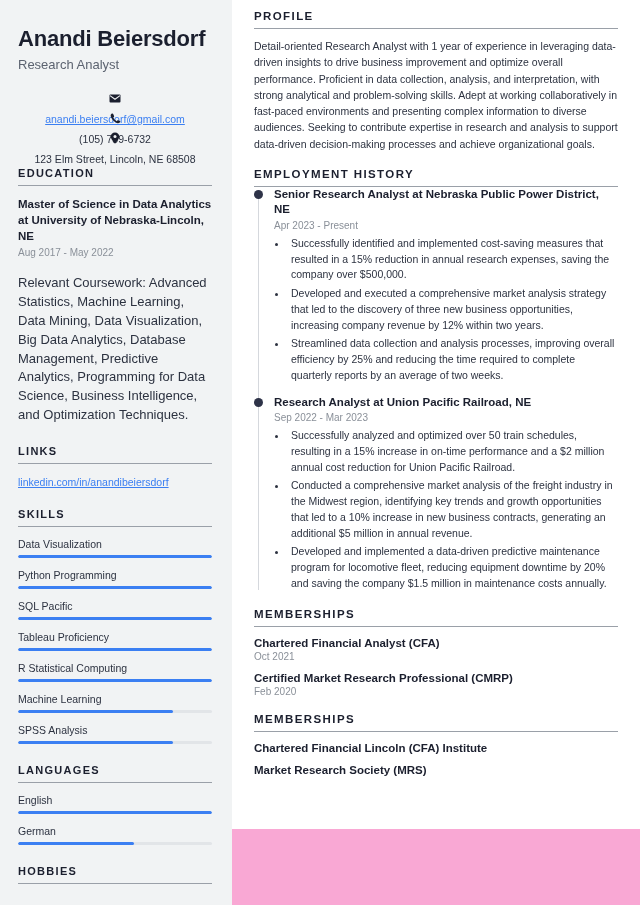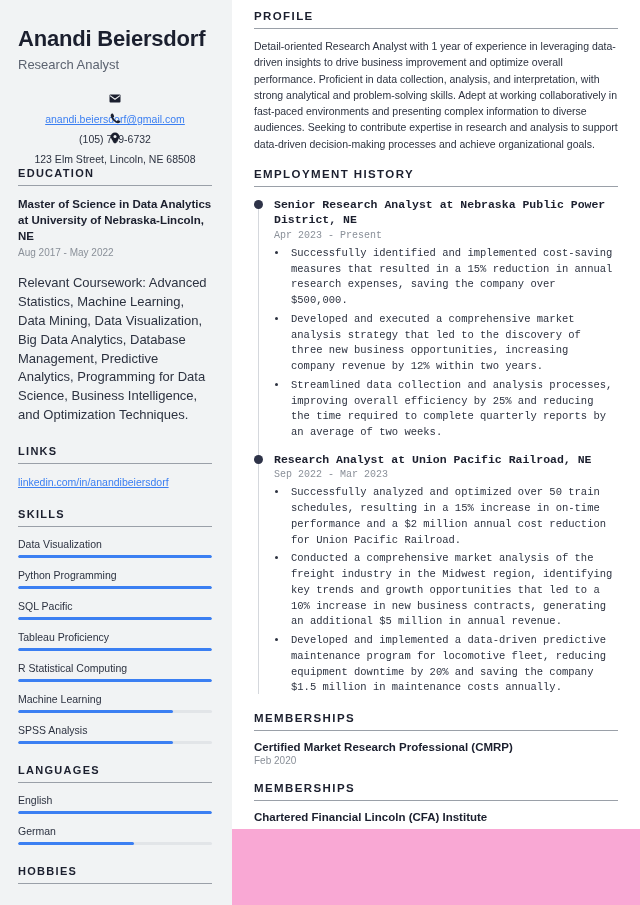--- a/index.html
+++ b/index.html
@@ -52,21 +52,21 @@
   
   .main { flex: 1; height: 829px; padding: 10px 22px 0 22px; background: #ffffff; overflow: hidden; }
   .main-head {
     font-size: 11.5px; font-weight: bold; color: #1b1f2e;
     letter-spacing: 1.4px; padding-bottom: 6px;
   }
   .main-rule { height: 1px; background: #9aa0a8; width: 100%; }
   .main-section { margin-bottom: 16px; }
   .profile-text { font-size: 10.5px; color: #2c3240; line-height: 1.55; margin-top: 9px; }
 
-  .timeline { position: relative; margin-top: 10px; padding-left: 20px; font-family: Liberation Mono, monospace; }
+  .timeline { position: relative; padding-left: 20px; }
   .timeline::before {
     content: ""; position: absolute; left: 4px; top: 4px; bottom: 2px;
     width: 1px; background: #d5d8dd;
   }
   .job { position: relative; margin-bottom: 11px; }
   .job-dot {
     position: absolute; left: -20px; top: 3px;
     width: 9px; height: 9px; border-radius: 50%; background: #2e3348;
   }
   .job-role { font-size: 11.5px; font-weight: bold; color: #1b1f2e; line-height: 1.35; }
@@ -243,20 +243,24 @@
           </ul>
         </div>
 
       </div>
     </section>
 
     <section class="main-section">
       <div class="main-head">MEMBERSHIPS</div>
       <div class="main-rule"></div>
       <div class="entry">
+        <div class="entry-title">Chartered Financial Analyst (CFA)</div>
+        <div class="entry-date">Oct 2021</div>
+      </div>
+      <div class="entry">
         <div class="entry-title">Certified Market Research Professional (CMRP)</div>
         <div class="entry-date">Feb 2020</div>
       </div>
     </section>
 
     <section class="main-section">
       <div class="main-head">MEMBERSHIPS</div>
       <div class="main-rule"></div>
       <div class="entry">
         <div class="entry-title">Chartered Financial Lincoln (CFA) Institute</div>

